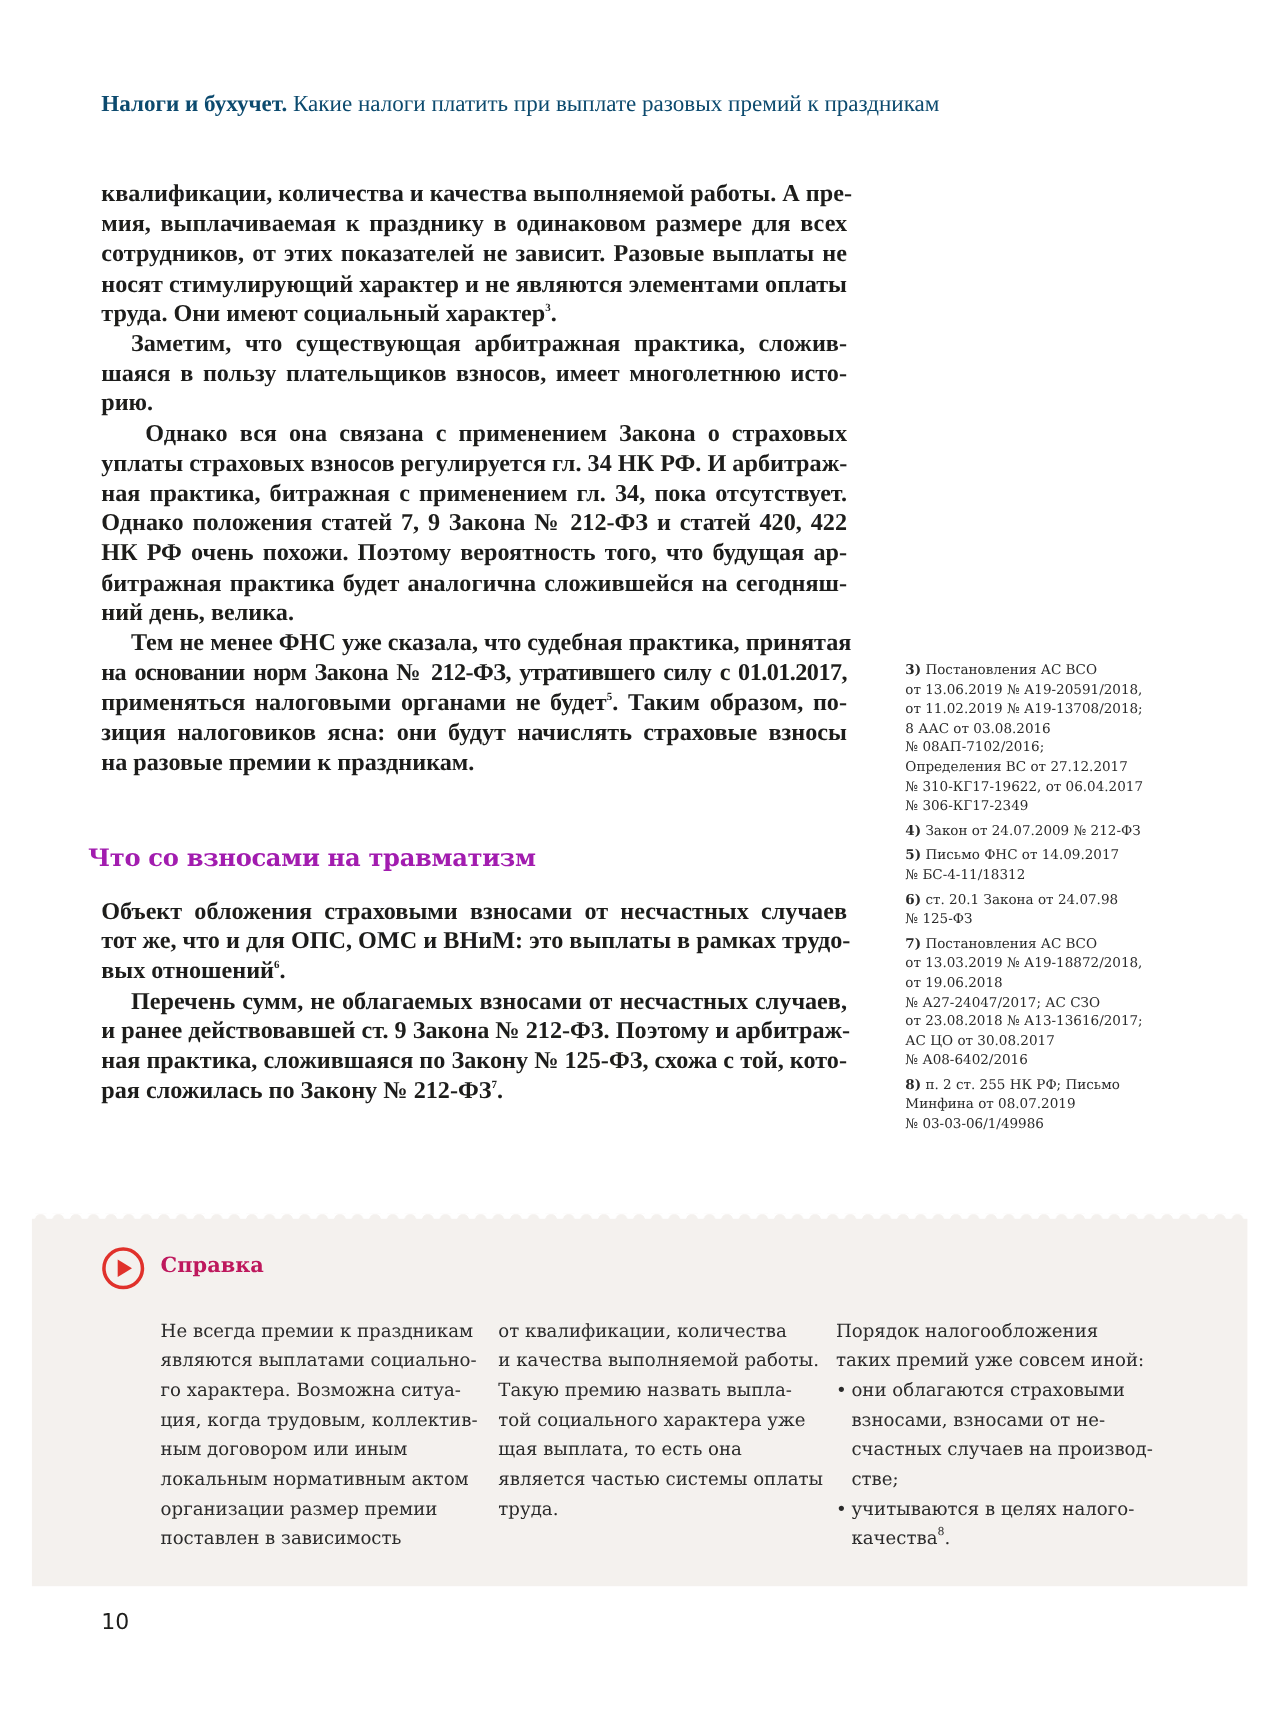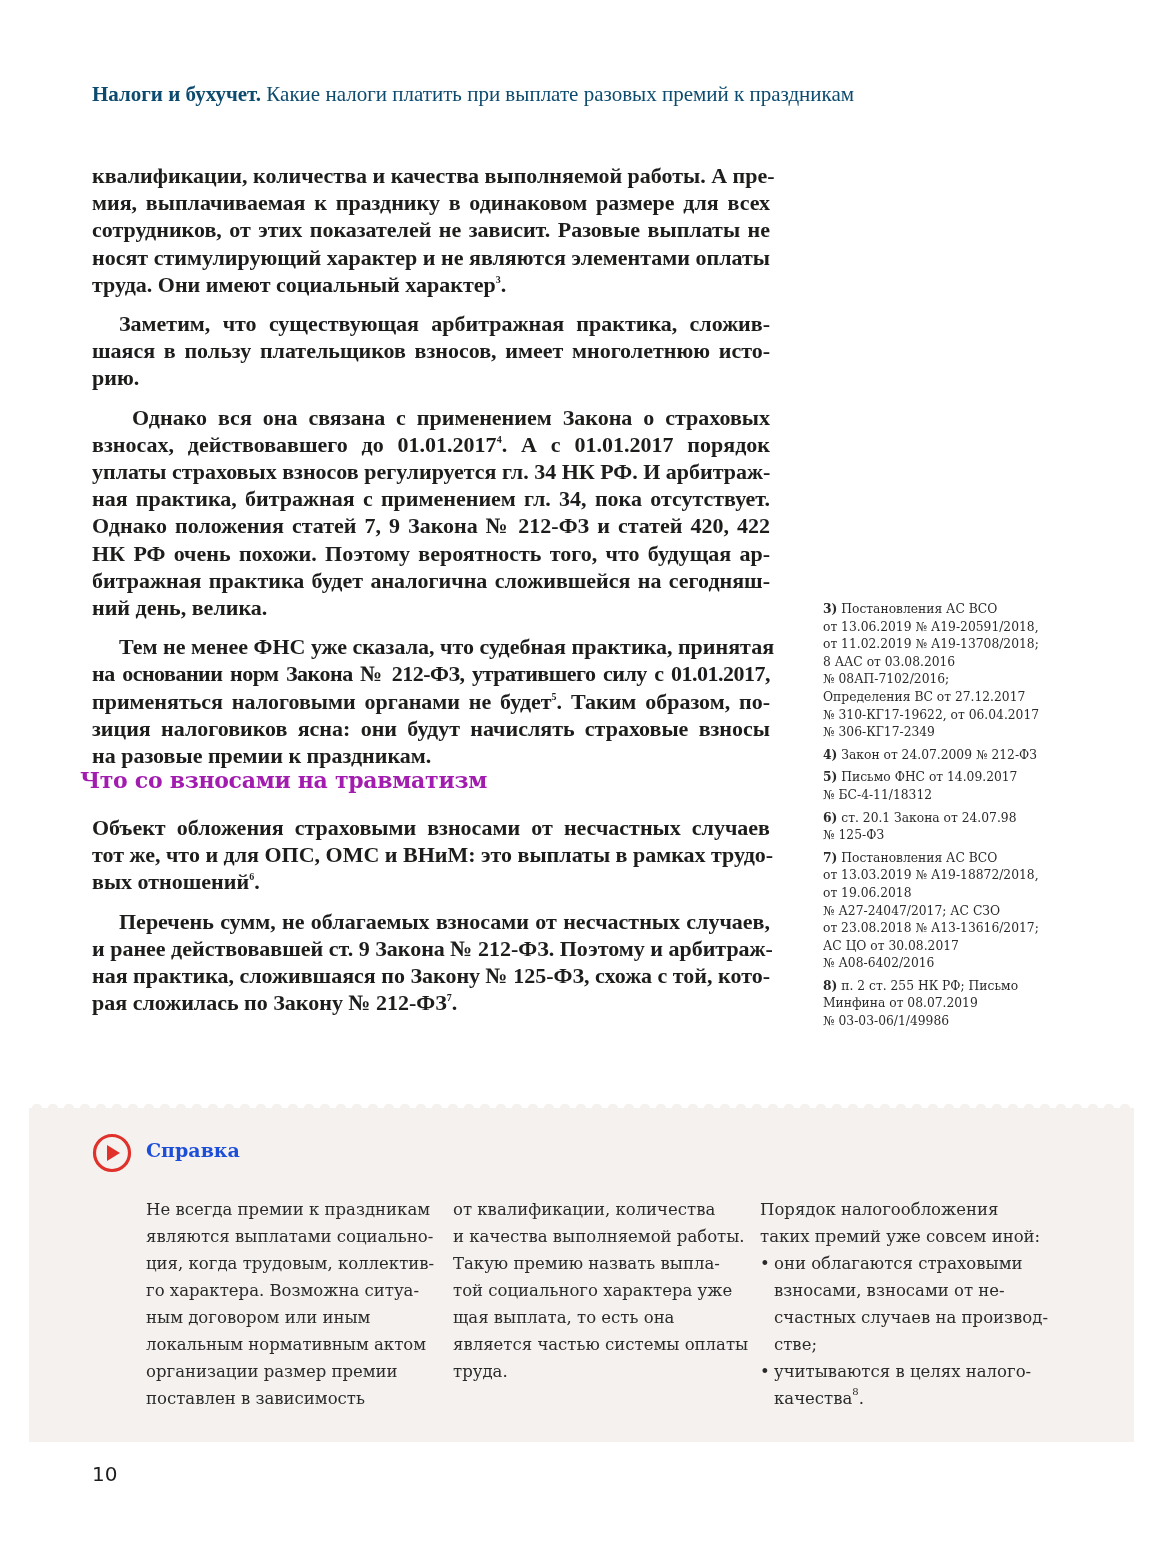--- a/index.html
+++ b/index.html
@@ -11,21 +11,21 @@
   }
   .running-head .section { font-weight: bold; }
 
   .main-col {
     position: absolute; left: 92px; top: 162px; width: 678px;
     font-family: "Liberation Serif", serif; font-size: 22px; line-height: 27.2px; color: #1d1d1b;
   }
   .main-col p { margin: 0; text-align: justify; }
   .main-col p .ln { display: block; text-align: justify; text-align-last: justify; white-space: nowrap; font-weight: bold; }
   .main-col p .ln.last { text-align-last: left; }
-  .main-col p.indent .ln:first-child { text-indent: 27px; margin-top: 12px; }
+  .main-col p.indent .ln:first-child { text-indent: 27px; }
   sup { font-size: 10px; vertical-align: 9px; line-height: 0; }
 
   .heading {
     position: absolute; left: 80px; top: 767px;
     font-family: "DejaVu Serif", serif; font-weight: bold; font-size: 22px; color: #a21caf;
     letter-spacing: -0.3px;
   }
 
   .notes {
     position: absolute; left: 823px; top: 600px; width: 240px;
@@ -40,21 +40,21 @@
     background: #f4f1ee;
   }
   .scallop {
     position: absolute; left: 0; top: -5px; width: 100%; height: 6px;
     background: radial-gradient(circle at 8px 6px, #f4f1ee 5px, transparent 5.5px) repeat-x;
     background-size: 16px 6px;
   }
   .info-icon { position: absolute; left: 63px; top: 25px; width: 40px; height: 40px; }
   .info-title {
     position: absolute; left: 117px; top: 31px;
-    font-family: "DejaVu Serif", serif; font-weight: bold; font-size: 19px; color: #1d4ed8;
+    font-family: "DejaVu Serif", serif; font-weight: bold; font-size: 19px; color: #be185d;
   }
   .info-col {
     position: absolute; top: 88px; width: 290px;
     font-family: "DejaVu Serif", serif; font-size: 16.5px; line-height: 27px; color: #2a2a2a;
   }
   .info-col .ln { display: block; white-space: nowrap; }
   .info-col .bullet { display: block; position: relative; padding-left: 14px; }
   .info-col .bullet::before { content: "•"; position: absolute; left: 0; top: 0; }
   .col1 { left: 117px; }
   .col2 { left: 424px; }
@@ -81,21 +81,20 @@
     <span class="ln">носят стимулирующий характер и не являются элементами оплаты</span>
     <span class="ln last"><span>труда. Они имеют социальный характер</span><sup>3</sup><span>.</span></span>
   </p>
   <p class="indent">
     <span class="ln">Заметим, что существующая арбитражная практика, сложив-</span>
     <span class="ln">шаяся в пользу плательщиков взносов, имеет многолетнюю исто-</span>
     <span class="ln last">рию.</span>
   </p>
   <p class="indent">
     <span class="ln" style="text-indent:40px">Однако вся она связана с применением Закона о страховых</span>
-    <span class="ln"><span>взносах, действовавшего до 01.01.2017</span><sup>4</sup><span>. А с 01.01.2017 порядок</span></span>
     <span class="ln">уплаты страховых взносов регулируется гл. 34 НК РФ. И арбитраж-</span>
     <span class="ln">ная практика, битражная с применением гл. 34, пока отсутствует.</span>
     <span class="ln">Однако положения статей 7, 9 Закона № 212-ФЗ и статей 420, 422</span>
     <span class="ln">НК РФ очень похожи. Поэтому вероятность того, что будущая ар-</span>
     <span class="ln">битражная практика будет аналогична сложившейся на сегодняш-</span>
     <span class="ln last">ний день, велика.</span>
   </p>
   <p class="indent">
     <span class="ln">Тем не менее ФНС уже сказала, что судебная практика, принятая</span>
     <span class="ln" style="letter-spacing:-0.5px">на основании норм Закона № 212-ФЗ, утратившего силу с 01.01.2017,</span>
@@ -163,22 +162,22 @@
   <div class="scallop"></div>
   <svg class="info-icon" viewBox="0 0 40 40">
     <circle cx="20" cy="20" r="17.5" fill="none" stroke="#e0312b" stroke-width="3.2"></circle>
     <polygon points="15,12 28,20 15,28" fill="#e0312b"></polygon>
   </svg>
   <div class="info-title">Справка</div>
 
   <div class="info-col col1">
     <span class="ln">Не всегда премии к праздникам</span>
     <span class="ln">являются выплатами социально-</span>
+    <span class="ln">го характера. Возможна ситуа-</span>
     <span class="ln">ция, когда трудовым, коллектив-</span>
-    <span class="ln">го характера. Возможна ситуа-</span>
     <span class="ln">ным договором или иным</span>
     <span class="ln">локальным нормативным актом</span>
     <span class="ln">организации размер премии</span>
     <span class="ln">поставлен в зависимость</span>
   </div>
 
   <div class="info-col col2">
     <span class="ln">от квалификации, количества</span>
     <span class="ln">и качества выполняемой работы.</span>
     <span class="ln">Такую премию назвать выпла-</span>

